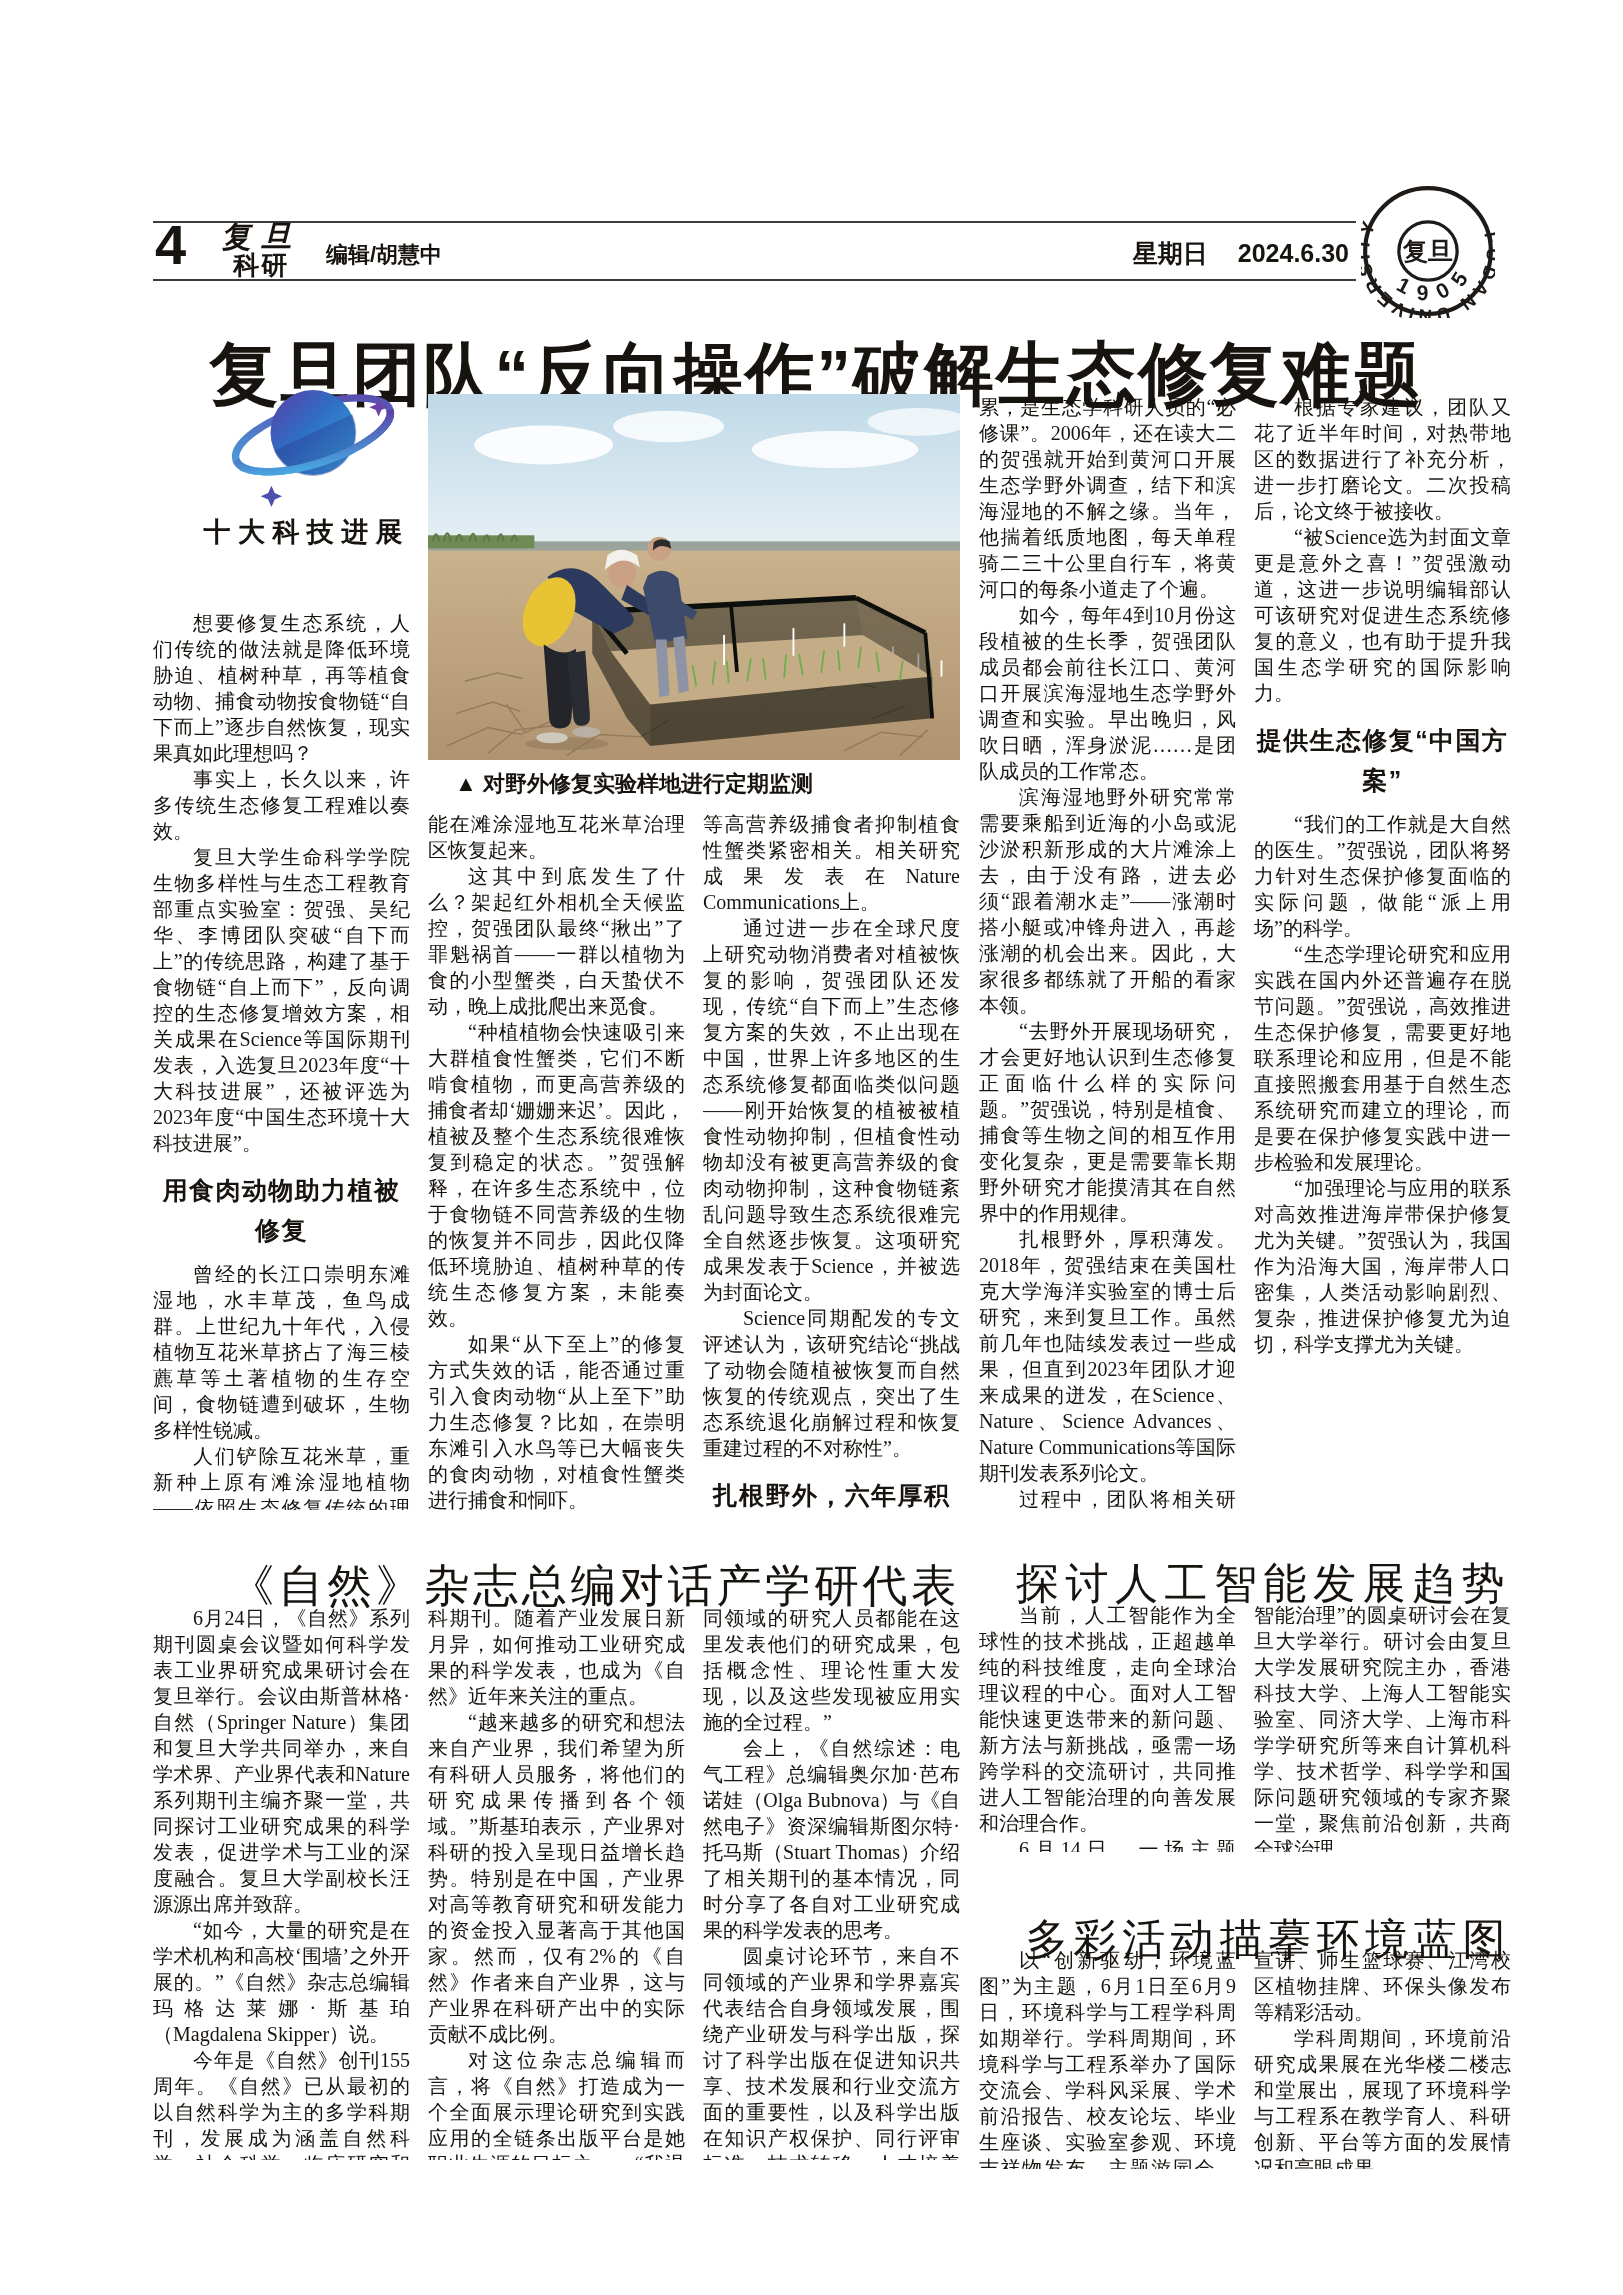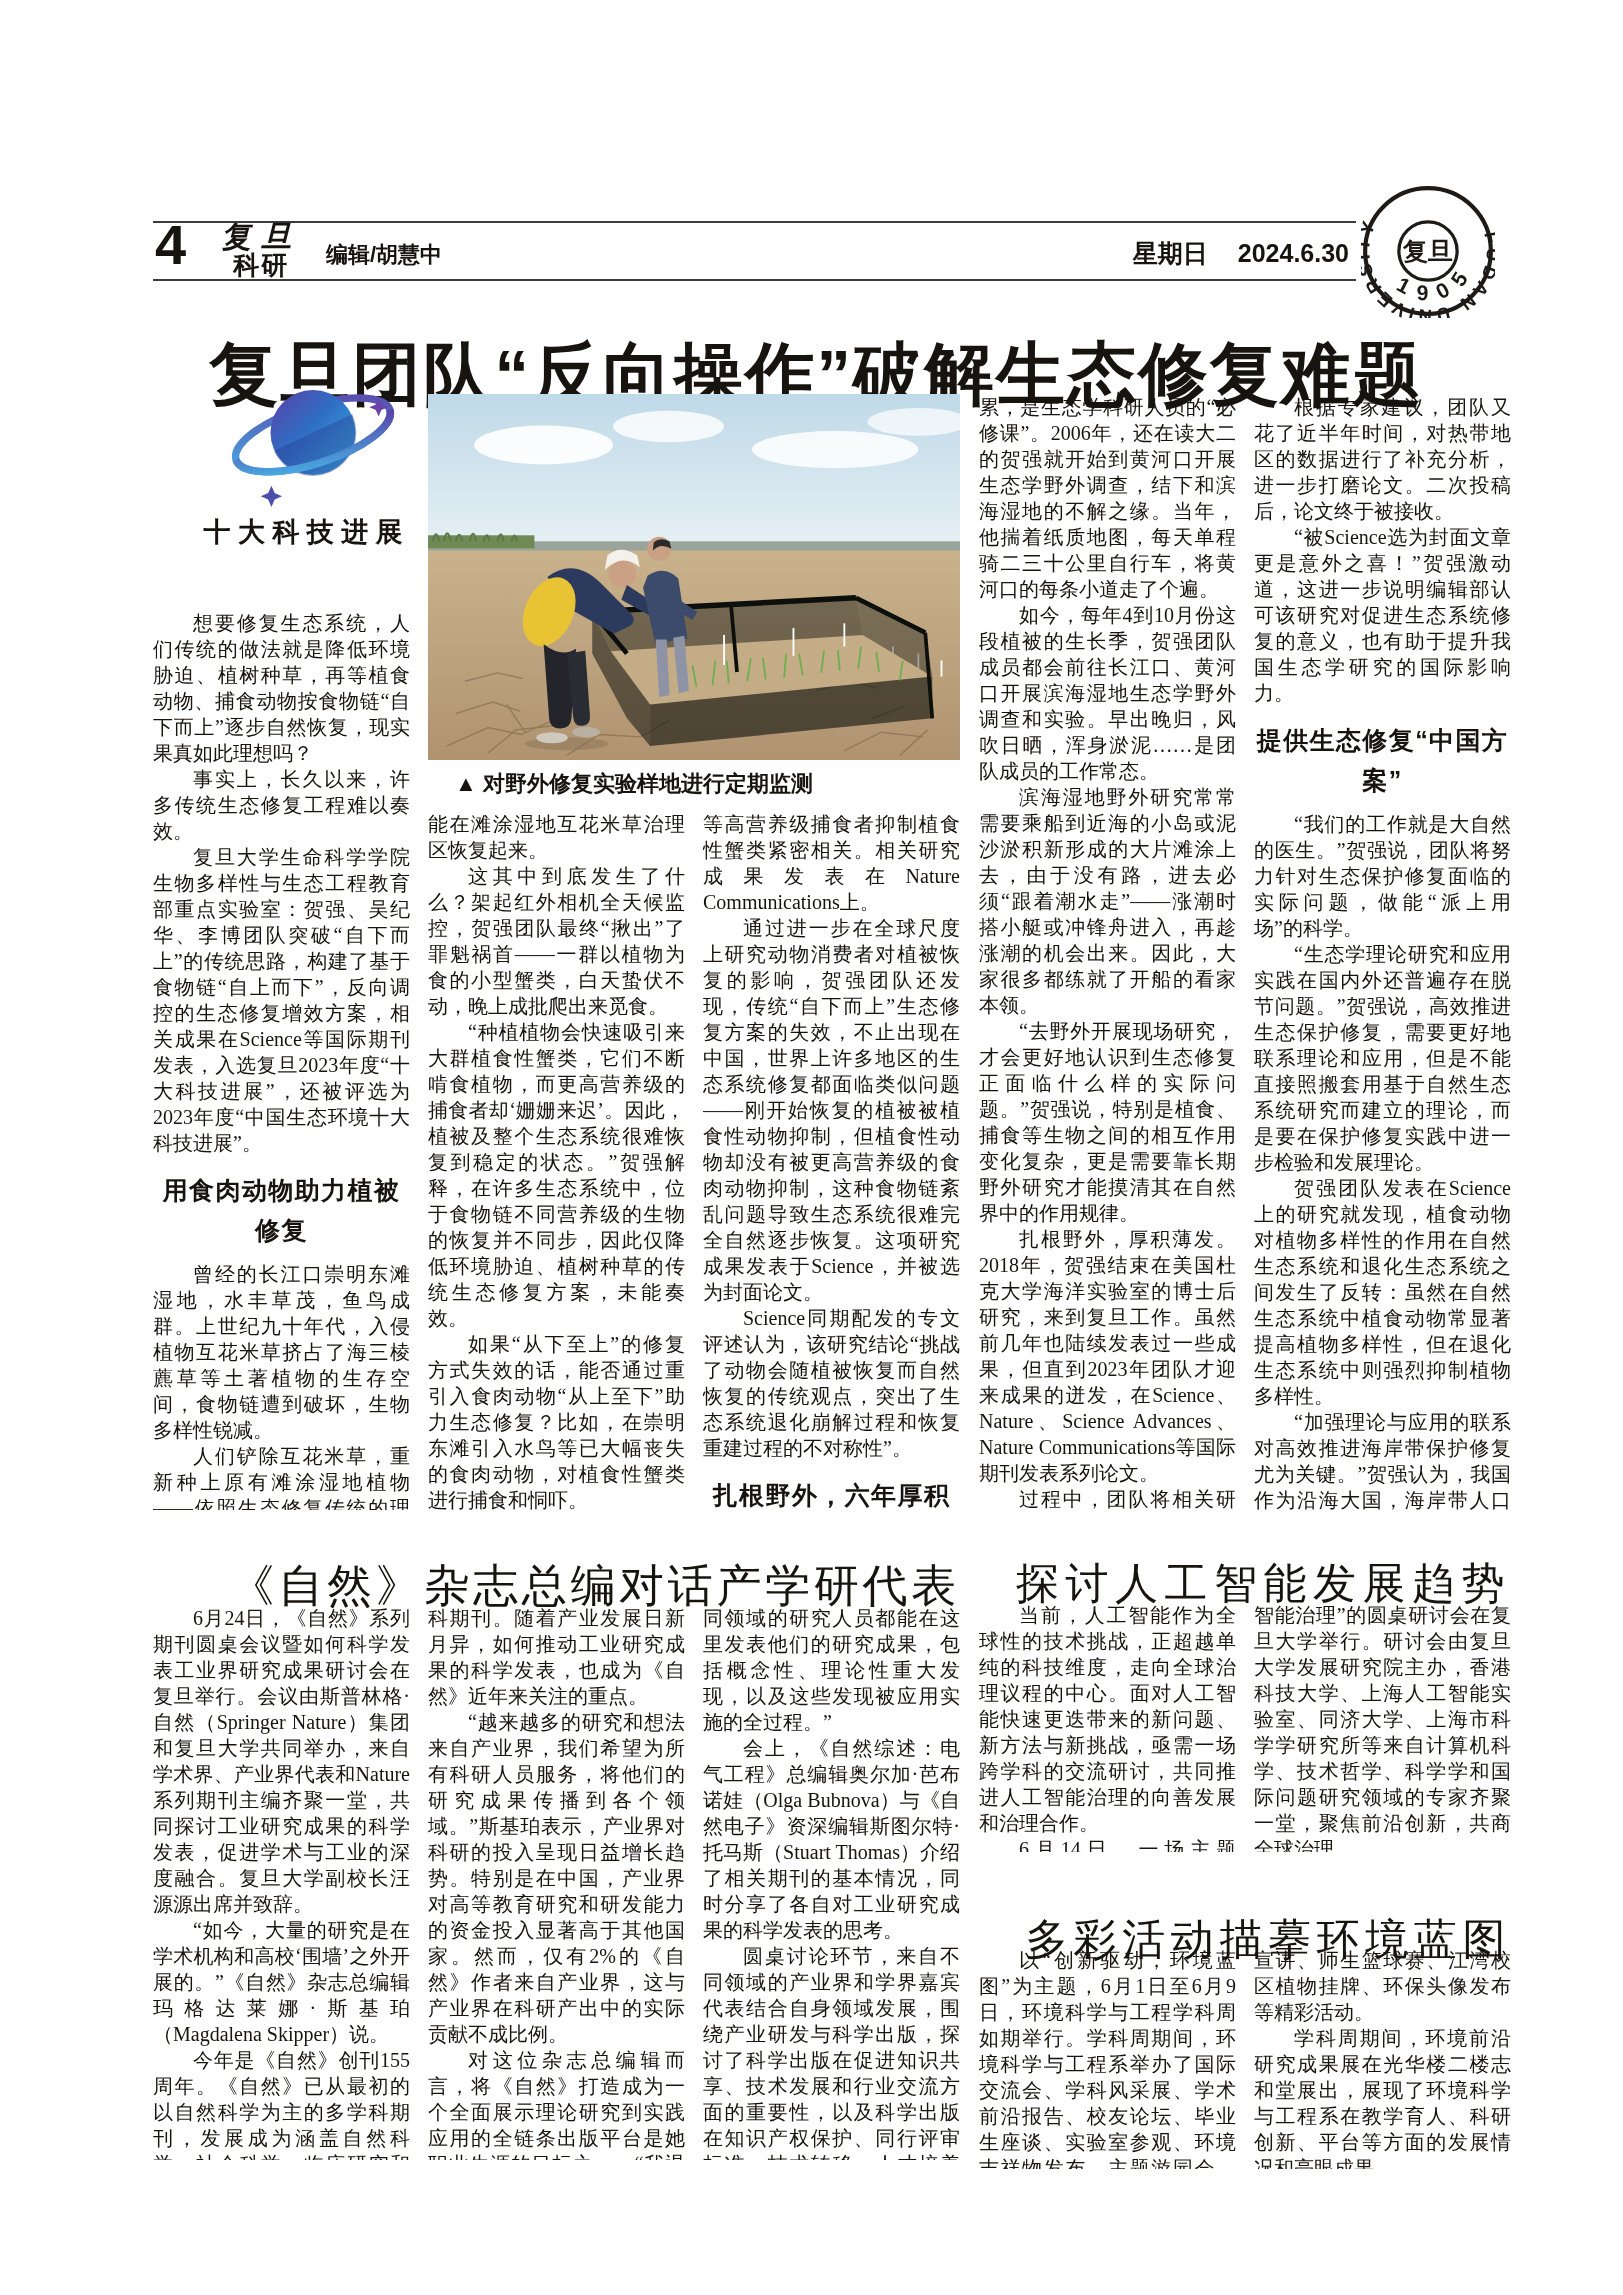--- a/index.html
+++ b/index.html
@@ -222,21 +222,20 @@
       <p class="para">“去野外开展现场研究，才会更好地认识到生态修复正面临什么样的实际问题。”贺强说，特别是植食、捕食等生物之间的相互作用变化复杂，更是需要靠长期野外研究才能摸清其在自然界中的作用规律。</p>
       <p class="para">扎根野外，厚积薄发。2018年，贺强结束在美国杜克大学海洋实验室的博士后研究，来到复旦工作。虽然前几年也陆续发表过一些成果，但直到2023年团队才迎来成果的迸发，在Science、Nature、Science Advances、Nature Communications等国际期刊发表系列论文。</p>
       <p class="para">过程中，团队将相关研究提交Science编辑部时，还曾遭受过拒稿。“虽然审稿专家一致认可该研究对生态修复的意义，但其中有一位审稿专家认为我们的结论缺乏热带地区的数据支撑。编辑部因此拒绝了我们的论文，但同时邀请我们在补充数据和分析后重新投回来。”贺强记得清楚。</p>
     </div>
   <div class="col" style="left:1254px;top:394px;height:1116px;">
       <p class="para">根据专家建议，团队又花了近半年时间，对热带地区的数据进行了补充分析，进一步打磨论文。二次投稿后，论文终于被接收。</p>
       <p class="para">“被Science选为封面文章更是意外之喜！”贺强激动道，这进一步说明编辑部认可该研究对促进生态系统修复的意义，也有助于提升我国生态学研究的国际影响力。</p>
       <h3 class="subhead">提供生态修复“中国方案”</h3>
       <p class="para">“我们的工作就是大自然的医生。”贺强说，团队将努力针对生态保护修复面临的实际问题，做能“派上用场”的科学。</p>
       <p class="para">“生态学理论研究和应用实践在国内外还普遍存在脱节问题。”贺强说，高效推进生态保护修复，需要更好地联系理论和应用，但是不能直接照搬套用基于自然生态系统研究而建立的理论，而是要在保护修复实践中进一步检验和发展理论。</p>
-      <p class="para">贺强团队发表在Science上的研究就发现，植食动物对植物多样性的作用在自然生态系统和退化生态系统之间发生了反转：虽然在自然生态系统中植食动物常显著提高植物多样性，但在退化生态系统中则强烈抑制植物多样性。</p>
       <p class="para">“加强理论与应用的联系对高效推进海岸带保护修复尤为关键。”贺强认为，我国作为沿海大国，海岸带人口密集，人类活动影响剧烈、复杂，推进保护修复尤为迫切，科学支撑尤为关键。</p>
     </div>
 
   <h2 class="sec-headline serifed nature-headline">《自然》杂志总编对话产学研代表</h2>
   <div class="col" style="left:153px;top:1605px;height:555px;">
       <p class="para">6月24日，《自然》系列期刊圆桌会议暨如何科学发表工业界研究成果研讨会在复旦举行。会议由斯普林格·自然（Springer Nature）集团和复旦大学共同举办，来自学术界、产业界代表和Nature系列期刊主编齐聚一堂，共同探讨工业研究成果的科学发表，促进学术与工业的深度融合。复旦大学副校长汪源源出席并致辞。</p>
       <p class="para">“如今，大量的研究是在学术机构和高校‘围墙’之外开展的。”《自然》杂志总编辑玛格达莱娜·斯基珀（Magdalena Skipper）说。</p>
       <p class="para">今年是《自然》创刊155周年。《自然》已从最初的以自然科学为主的多学科期刊，发展成为涵盖自然科学、社会科学、临床研究和工程研究和应用的全学</p>
     </div>
   <div class="col" style="left:428px;top:1605px;height:555px;">

